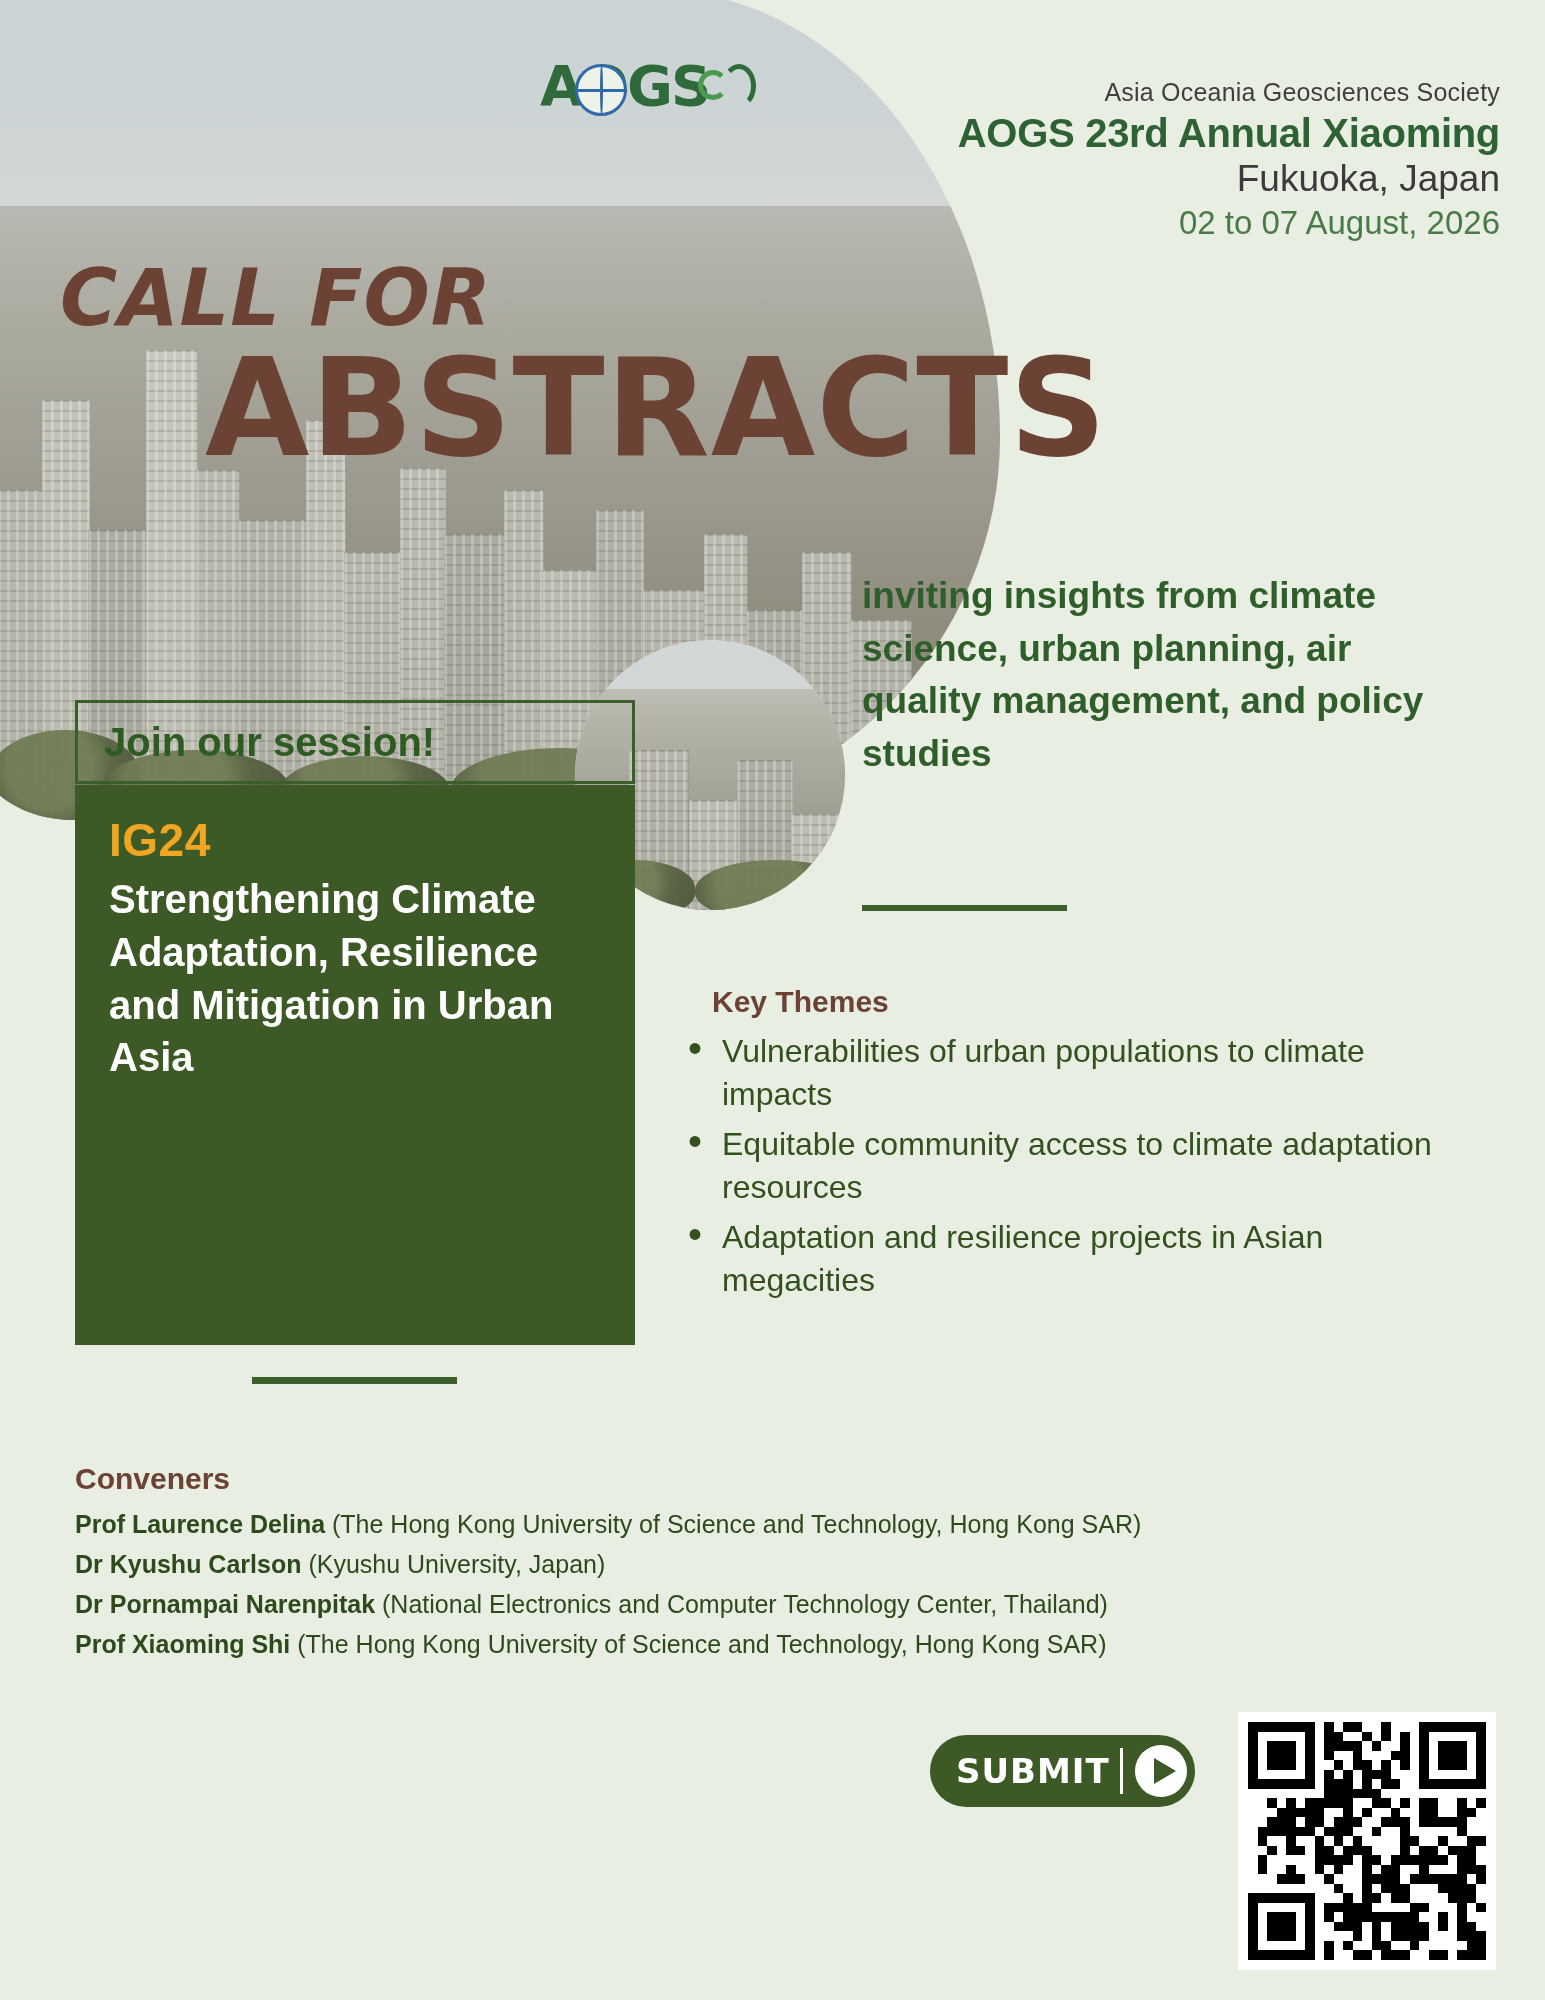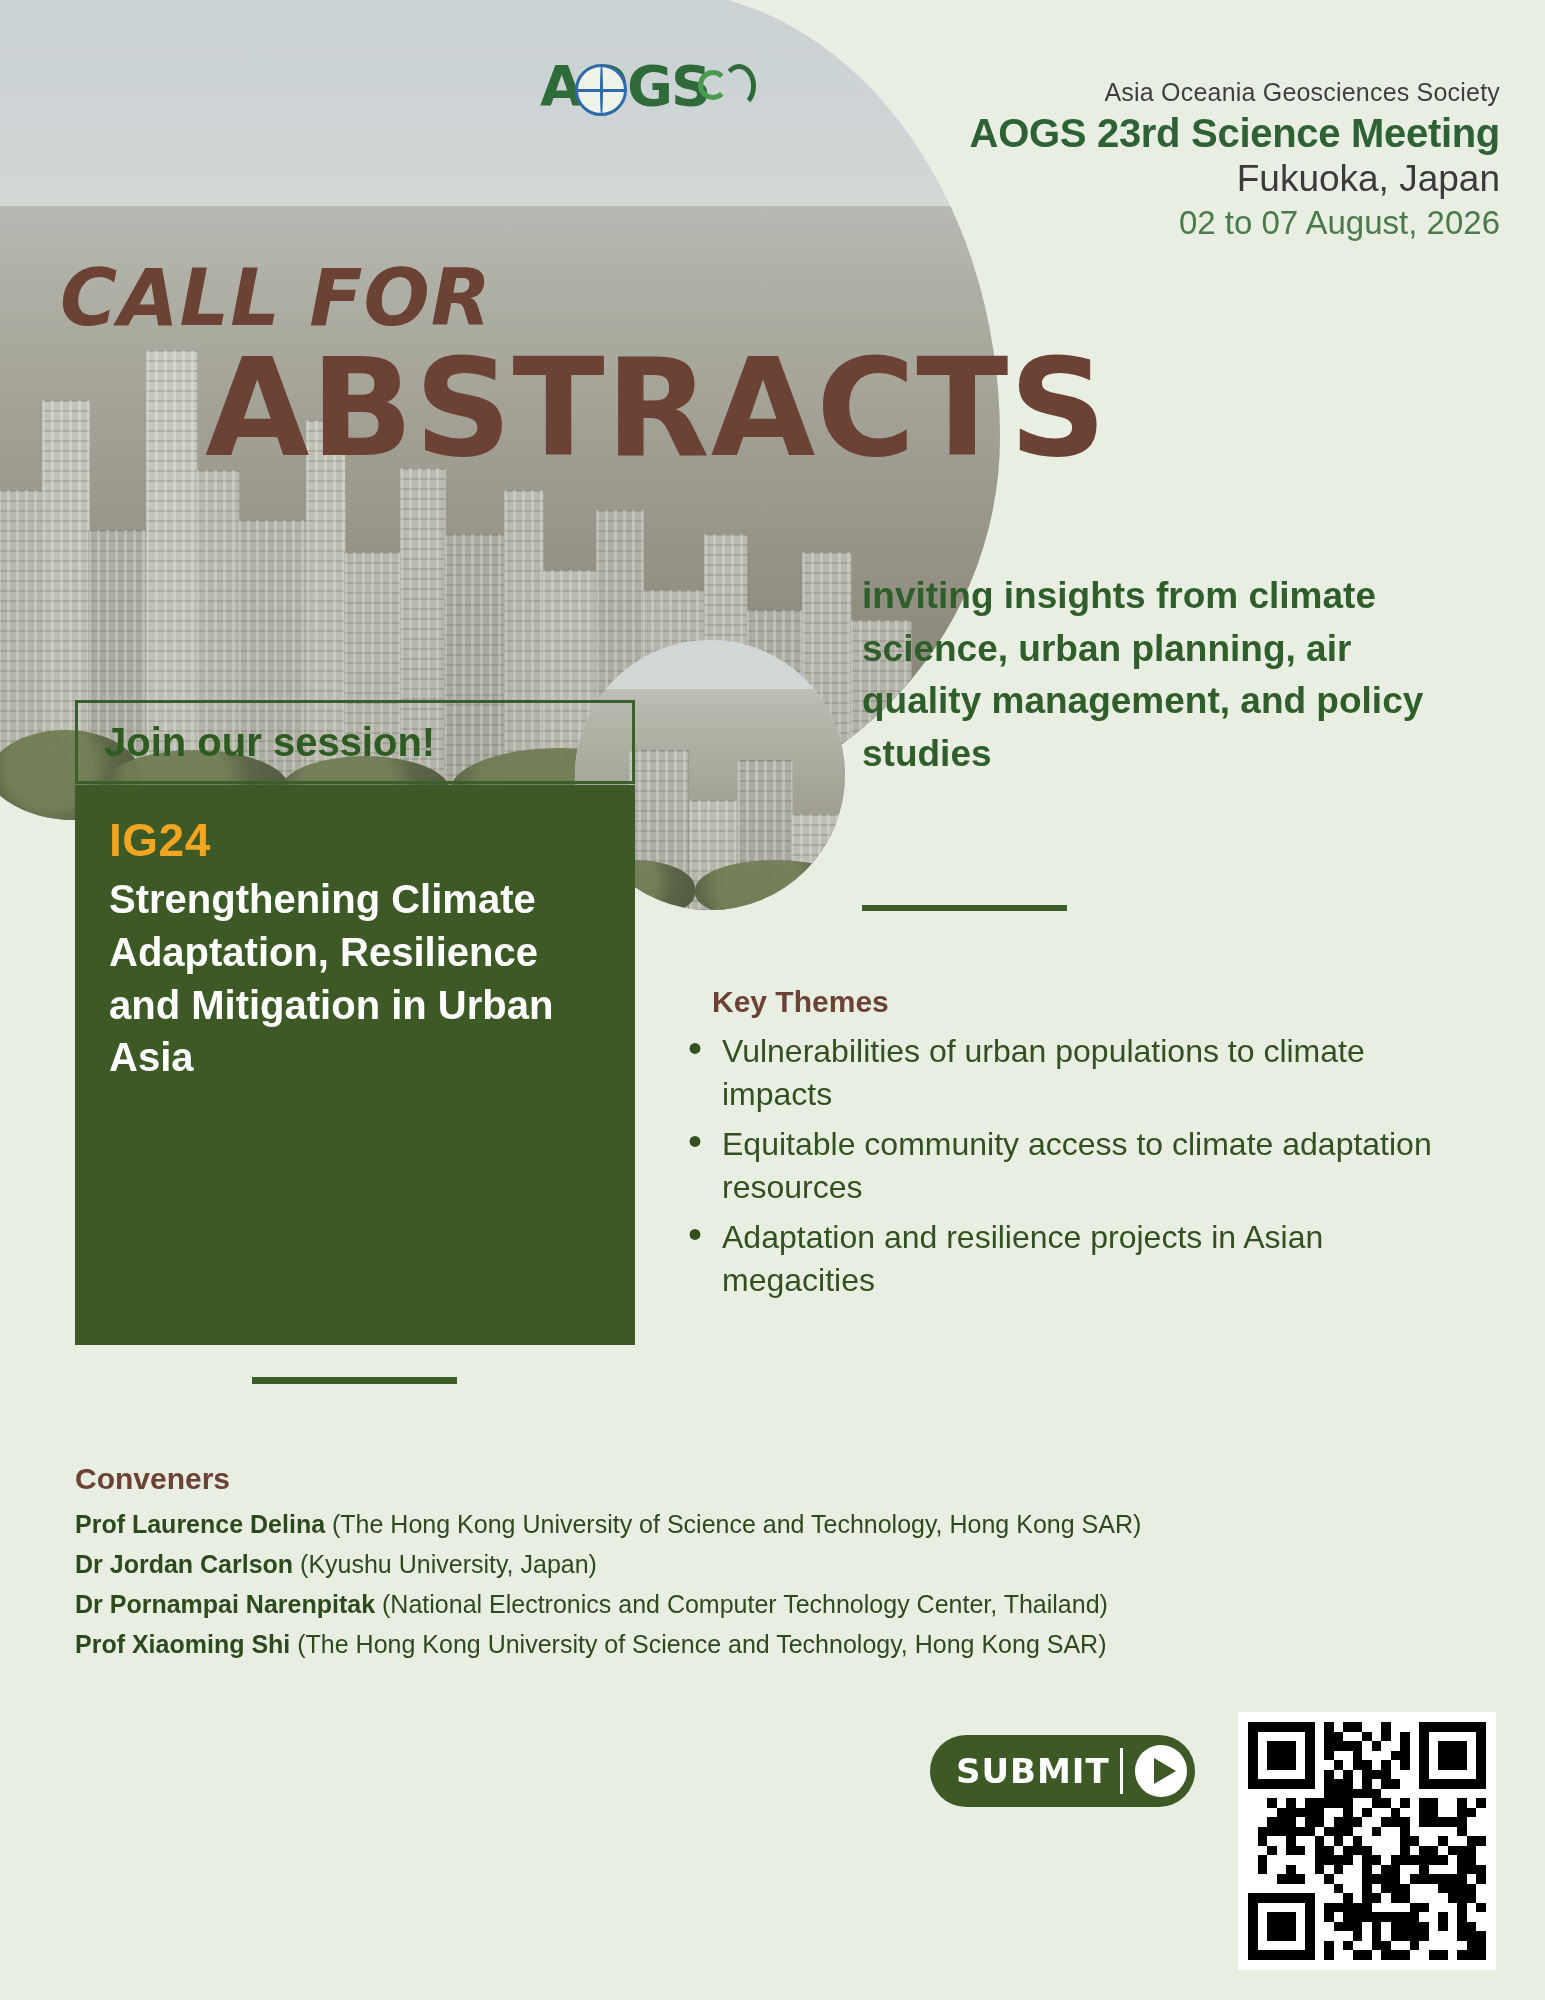--- a/index.html
+++ b/index.html
@@ -296,21 +296,21 @@
     <div class="logo-text">AOGS</div>
     <div class="logo-globe"></div>
     <div class="logo-swirl">
         <span></span>
         <span></span>
       </div>
   </div>
 
   <div class="meeting-info">
     <div class="soc-name">Asia Oceania Geosciences Society</div>
-    <div class="meet-title">AOGS 23rd Science Meeting</div>
+    <div class="meet-title">AOGS 23rd Annual Xiaoming</div>
     <div class="meet-city">Fukuoka, Japan</div>
     <div class="meet-dates">02 to 07 August, 2026</div>
   </div>
 
   <div class="call-for">CALL FOR</div>
   <div class="abstracts">ABSTRACTS</div>
 
   <div class="inviting">inviting insights from climate science, urban planning, air quality management, and policy studies</div>
   <div class="rule-short"></div>
 
@@ -329,21 +329,21 @@
     <li>Equitable community access to climate adaptation resources</li>
     <li>Adaptation and resilience projects in Asian megacities</li>
   </ul>
 
   <div class="conveners-title">Conveners</div>
   <div class="conveners">
     <div class="conv-row">
       <b>Prof Laurence Delina</b><span class="aff"> (The Hong Kong University of Science and Technology, Hong Kong SAR)</span>
     </div>
     <div class="conv-row">
-      <b>Dr Jordan Carlson</b><span class="aff"> (Kyushu University, Japan)</span>
+      <b>Dr Kyushu Carlson</b><span class="aff"> (Kyushu University, Japan)</span>
     </div>
     <div class="conv-row">
       <b>Dr Pornampai Narenpitak</b><span class="aff"> (National Electronics and Computer Technology Center, Thailand)</span>
     </div>
     <div class="conv-row">
       <b>Prof Xiaoming Shi</b><span class="aff"> (The Hong Kong University of Science and Technology, Hong Kong SAR)</span>
     </div>
   </div>
 
   <div class="submit-btn">

